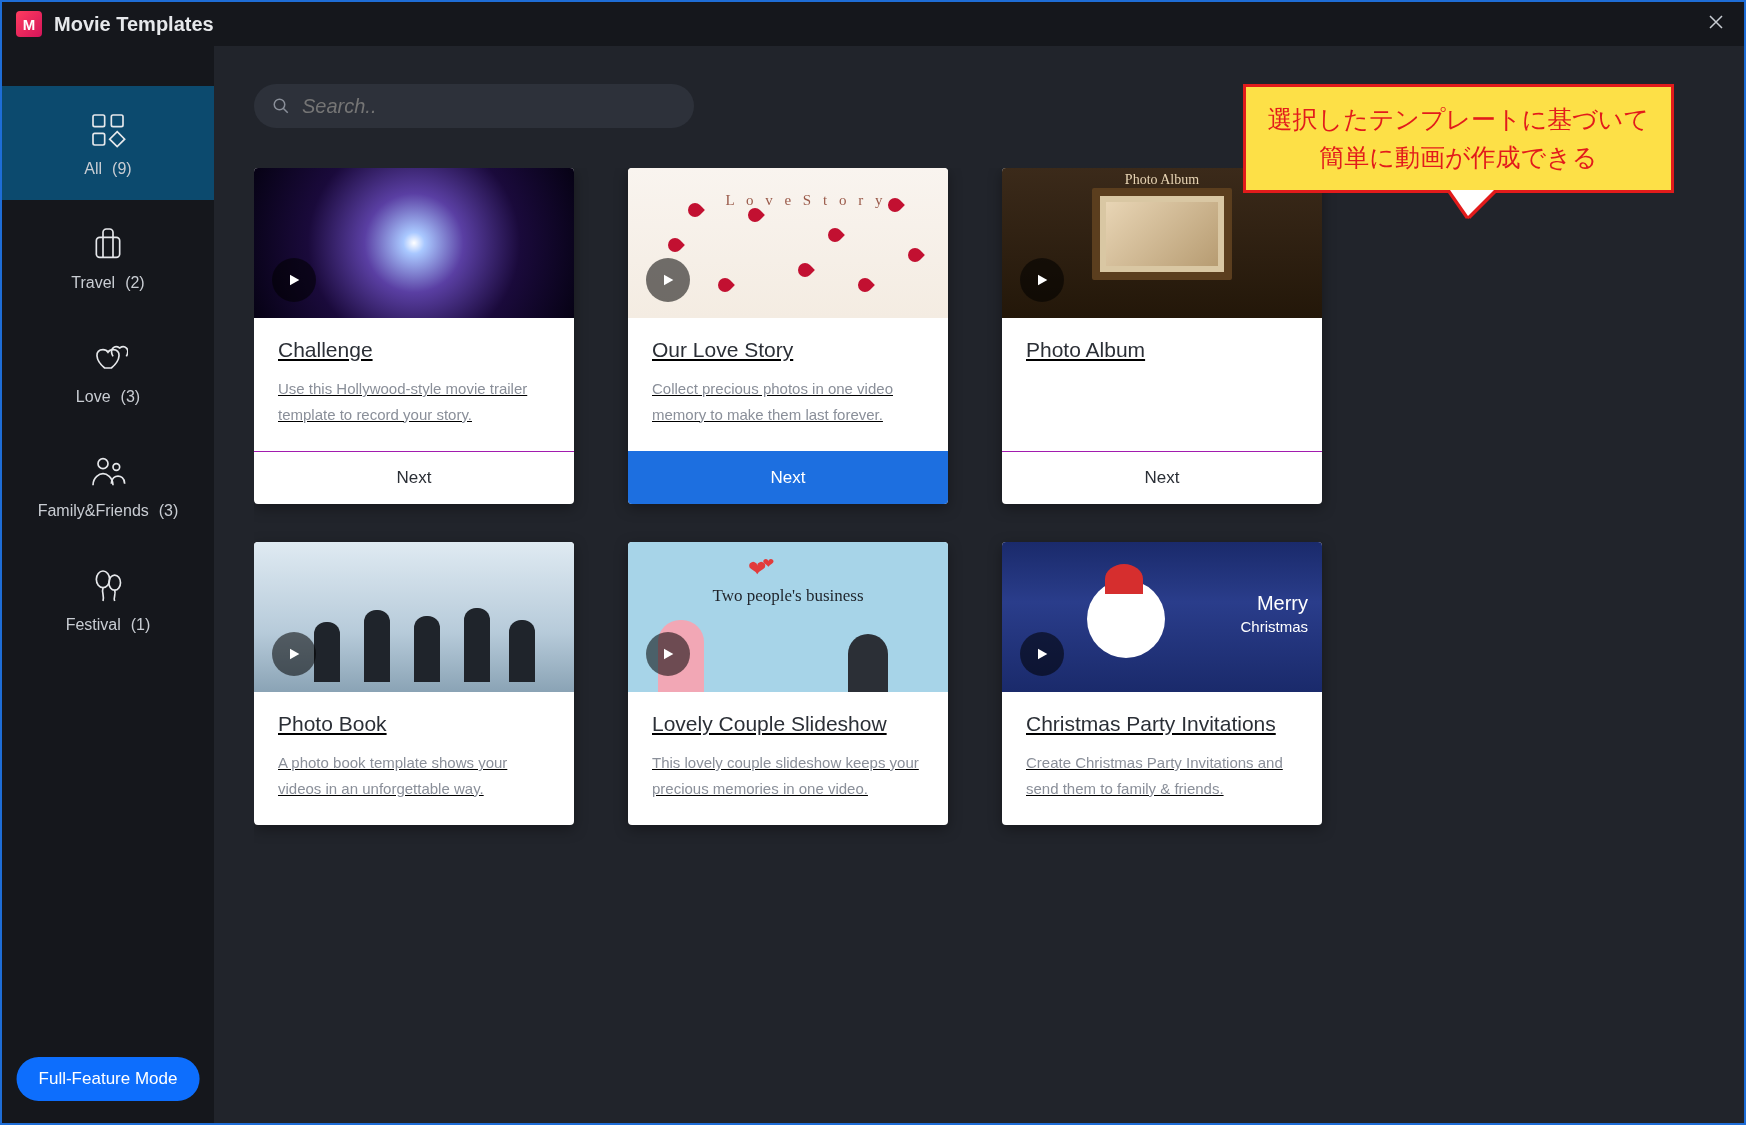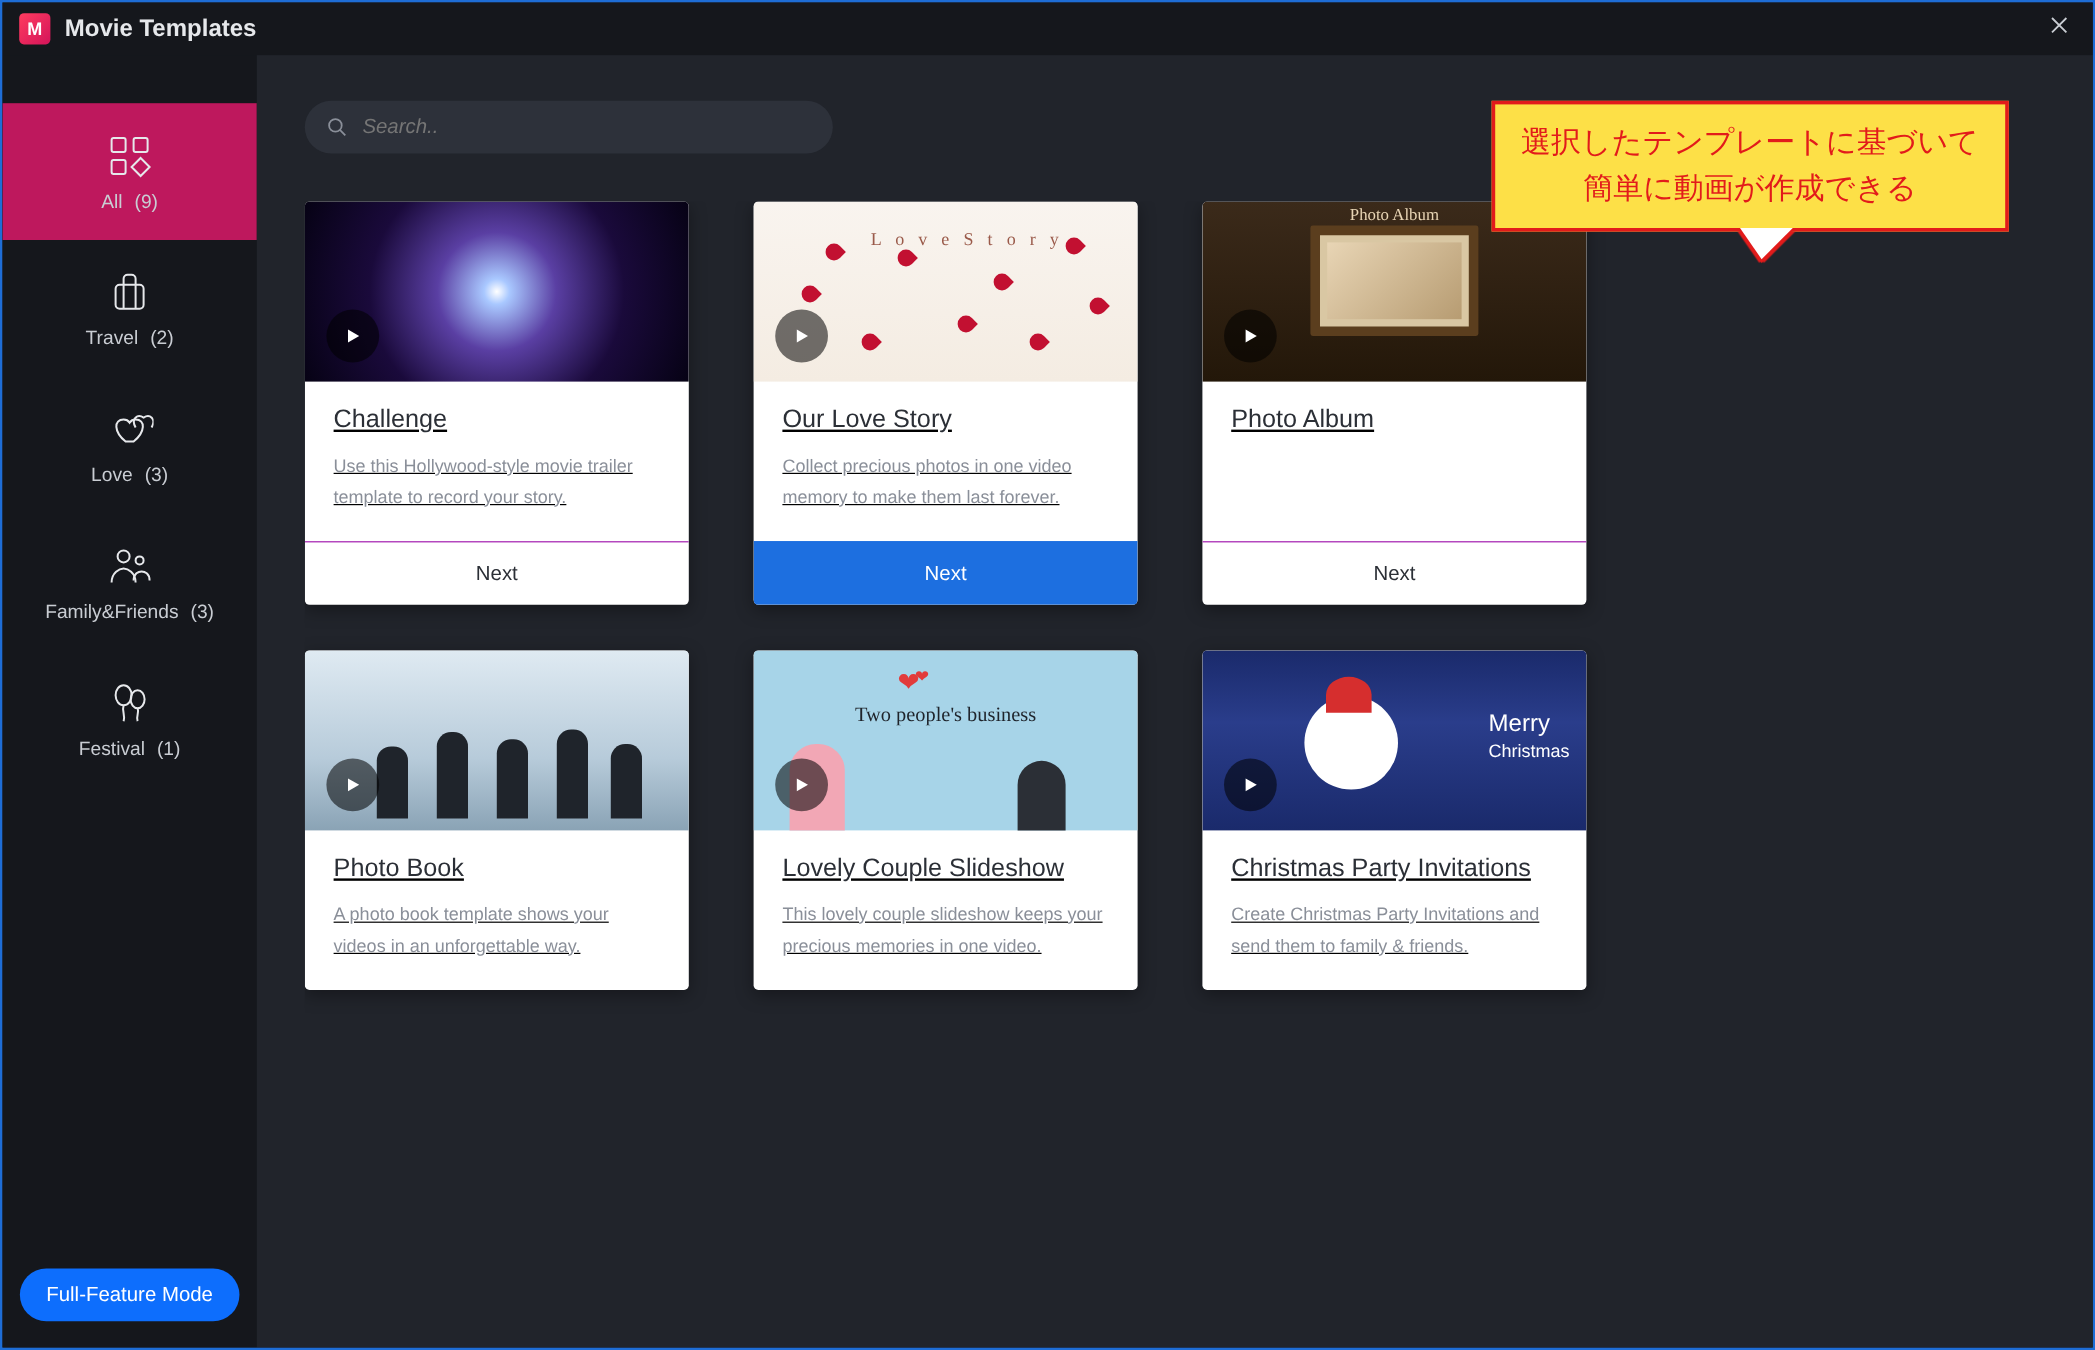--- a/index.html
+++ b/index.html
@@ -50,21 +50,21 @@
   }
   .sidebar-item{
     width:100%;
     display:flex;flex-direction:column;align-items:center;
     gap:10px;
     padding:24px 0 22px;
     color:var(--text-light);
     font-size:16px;
     cursor:pointer;
   }
-  .sidebar-item.active{background:#be185d;}
+  .sidebar-item.active{background:#0c4a6e;}
   .sidebar-item .label-row{display:flex;gap:10px;align-items:baseline;}
   .sidebar-item svg{width:40px;height:40px;stroke:#e6e8eb;stroke-width:2;fill:none;}
   .mode-btn{
     position:absolute;bottom:22px;left:50%;transform:translateX(-50%);
     background:var(--blue-btn);color:#fff;
     border:none;border-radius:26px;
     padding:12px 22px;font-size:17px;
     cursor:pointer;
     white-space:nowrap;
   }
@@ -78,21 +78,21 @@
   .search{
     width:440px;height:44px;
     background:#2d313a;border-radius:22px;
     display:flex;align-items:center;
     padding:0 18px;color:#8a8f99;
     margin-bottom:40px;
   }
   .search svg{width:18px;height:18px;stroke:#8a8f99;stroke-width:2;fill:none;margin-right:12px;}
   .search input{
     background:transparent;border:none;outline:none;
-    color:#c9cdd3;font-size:17px;font-style:italic;
+    color:#c9cdd3;font-size:20px;font-style:italic;
     flex:1;
   }
   .grid-wrap{
     height:calc(100% - 84px);
     overflow-y:auto;
     padding-right:28px;
   }
   .grid{
     display:grid;
     grid-template-columns:repeat(3,var(--card-w) );
@@ -159,21 +159,21 @@
   .thumb.album{background:linear-gradient(#3b2a1a,#231709);}
   .thumb.album .frame{position:absolute;left:90px;top:20px;width:140px;height:92px;background:#d9c7a3;border:8px solid #5b3e1e;border-radius:2px;}
   .thumb.album .frame::after{content:"";position:absolute;inset:6px;background:linear-gradient(135deg,#e8d5b5,#b79c72);}
   .thumb.album .title{position:absolute;top:4px;width:100%;text-align:center;color:#e8d5b5;font-size:14px;font-family:Georgia,serif;}
   .thumb.photobook{background:linear-gradient(#dfeaf2,#b7cbda 60%,#8aa3b5);}
   .thumb.photobook .people span{position:absolute;bottom:10px;width:26px;height:60px;background:#1f242b;border-radius:12px 12px 0 0;}
   .thumb.couple{background:#a7d4e8;}
   .thumb.xmas{background:linear-gradient(#1a2a6b,#2a3d8b 40%,#1a2a6b);}
   .thumb.xmas .santa{position:absolute;left:85px;top:38px;width:78px;height:78px;background:#fff;border-radius:50%;}
   .thumb.xmas .santa::before{content:"";position:absolute;top:-16px;left:18px;width:38px;height:30px;background:#d62e2e;border-radius:50% 50% 0 0;}
-  .thumb.xmas .merry{position:absolute;right:14px;top:50px;color:#fff;font-family:"Brush Script MT",cursive;font-size:20px;text-align:left;line-height:1.1;}
+  .thumb.xmas .merry{position:absolute;right:14px;top:50px;color:#fff;font-family:"Brush Script MT",cursive;font-size:20px;text-align:right;line-height:1.1;}
   .thumb.couple .text{position:absolute;top:44px;width:100%;text-align:center;color:#1f242b;font-family:"Comic Sans MS",cursive;font-size:17px;}
   .thumb.couple .heart{position:absolute;top:14px;left:120px;color:#e23b3b;font-size:22px;}
   .thumb.couple .girl{position:absolute;left:30px;bottom:0;width:46px;height:72px;background:#f2a7b5;border-radius:22px 22px 0 0;}
   .thumb.couple .boy{position:absolute;right:60px;bottom:0;width:40px;height:58px;background:#2b2f36;border-radius:20px 20px 0 0;}
 </style>
 </head>
 <body>
 
 <div class="titlebar">
   <div class="logo">M</div>

